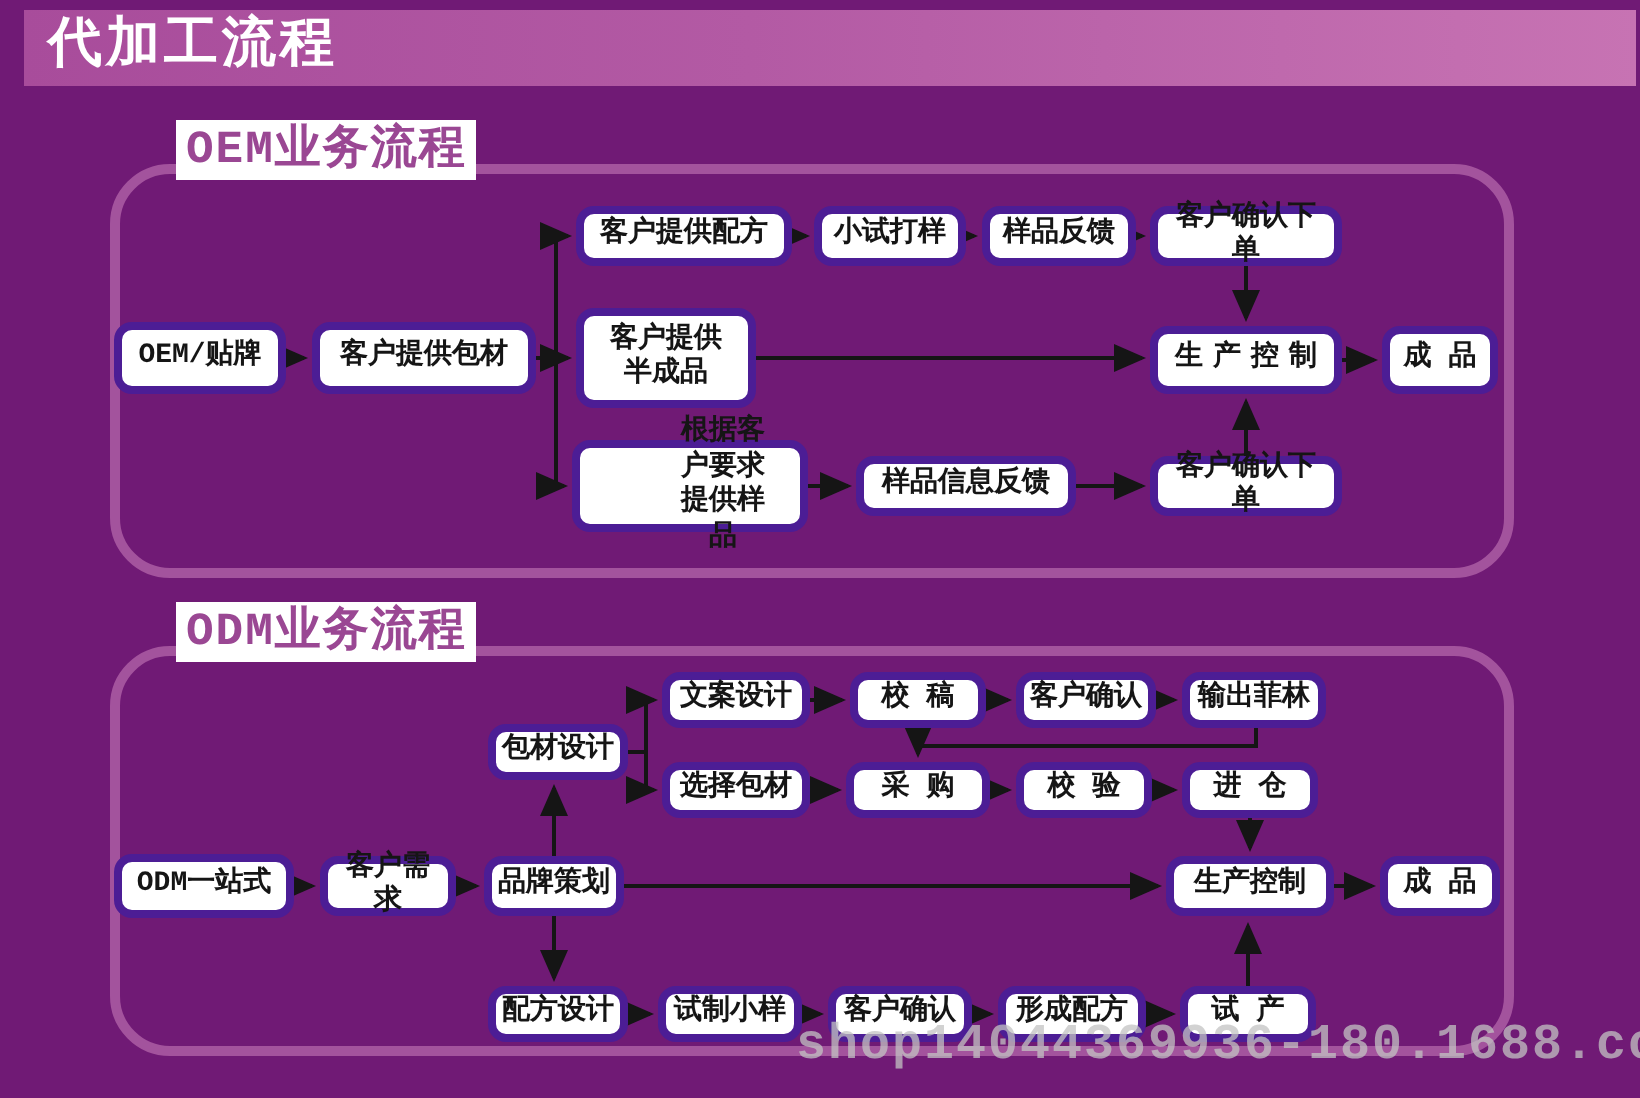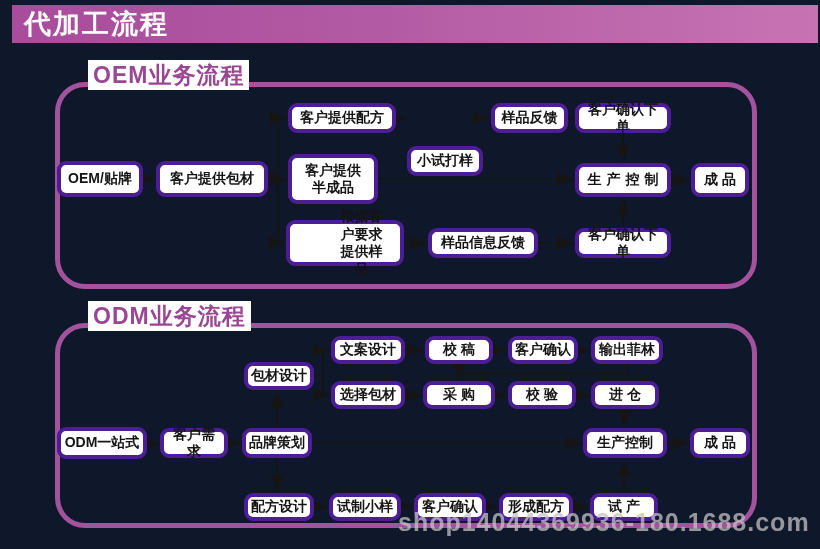--- a/index.html
+++ b/index.html
@@ -1,18 +1,18 @@
 <!DOCTYPE html>
 <html><head>
 <meta charset="utf-8">
 <style>
   html,body{margin:0;padding:0;background:#ffffff;}
   #canvas{
     position:relative;width:820px;height:549px;overflow:hidden;
-    background:#0f172a;font-family:Liberation Sans, sans-serif;
+    background:#701a75;font-family:Liberation Mono, monospace;
   }
   .titlebar{
     position:absolute;left:12px;top:5px;width:806px;height:38px;
     background:linear-gradient(90deg,#a84c9b 0%,#b35aa4 45%,#c773b3 100%);
     color:#ffffff;font-size:27px;font-weight:bold;
     line-height:38px;padding-left:12px;box-sizing:border-box;
     letter-spacing:2px;z-index:1;
   }
   .section{
     position:absolute;border:5px solid #a3539d;border-radius:30px;
@@ -99,21 +99,21 @@
       <line x1="401" y1="507" x2="410" y2="507" marker-end="url(#ah)"></line>
       <line x1="486" y1="507" x2="495" y2="507" marker-end="url(#ah)"></line>
       <line x1="573" y1="507" x2="586" y2="507" marker-end="url(#ah)"></line>
       <line x1="624" y1="493" x2="624" y2="463" marker-end="url(#ah)"></line>
     </g>
   </svg>
 
   <div class="node" style="left:57px;top:161px;width:86px;height:36px;">OEM/贴牌</div>
   <div class="node" style="left:156px;top:161px;width:112px;height:36px;">客户提供包材</div>
   <div class="node" style="left:288px;top:103px;width:108px;height:30px;">客户提供配方</div>
-  <div class="node" style="left:407px;top:103px;width:76px;height:30px;margin-top:43px;">小试打样</div>
+  <div class="node" style="left:407px;top:103px;width:76px;height:30px;">小试打样</div>
   <div class="node" style="left:491px;top:103px;width:77px;height:30px;">样品反馈</div>
   <div class="node" style="left:575px;top:103px;width:96px;height:30px;">客户确认下单</div>
   <div class="node w2" style="left:288px;top:154px;width:90px;height:50px;">客户提供半成品</div>
   <div class="node ls" style="left:575px;top:163px;width:96px;height:34px;">生产控制</div>
   <div class="node" style="left:691px;top:163px;width:58px;height:34px;">成 品</div>
   <div class="node w3" style="left:286px;top:220px;width:118px;height:46px;padding-left:44px;">根据客户要求提供样品</div>
   <div class="node" style="left:428px;top:228px;width:110px;height:30px;">样品信息反馈</div>
   <div class="node" style="left:575px;top:228px;width:96px;height:30px;">客户确认下单</div>
 
   <div class="node" style="left:244px;top:362px;width:70px;height:28px;">包材设计</div>

